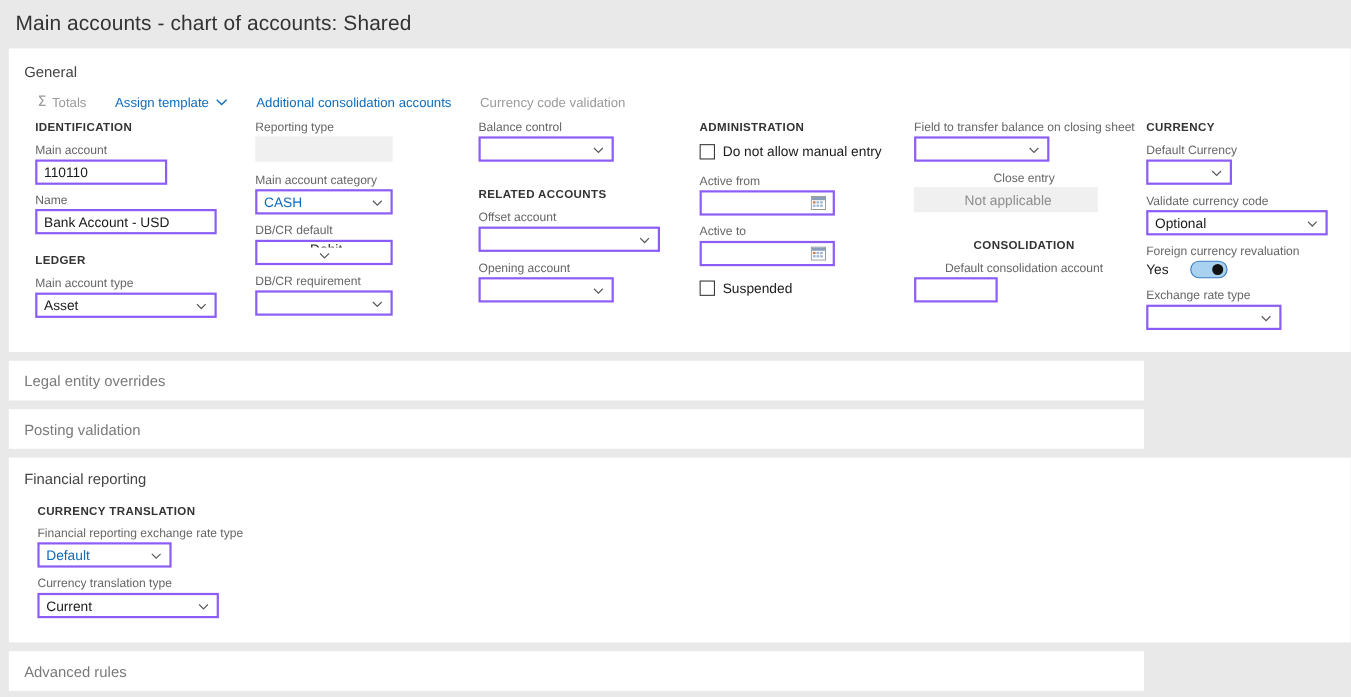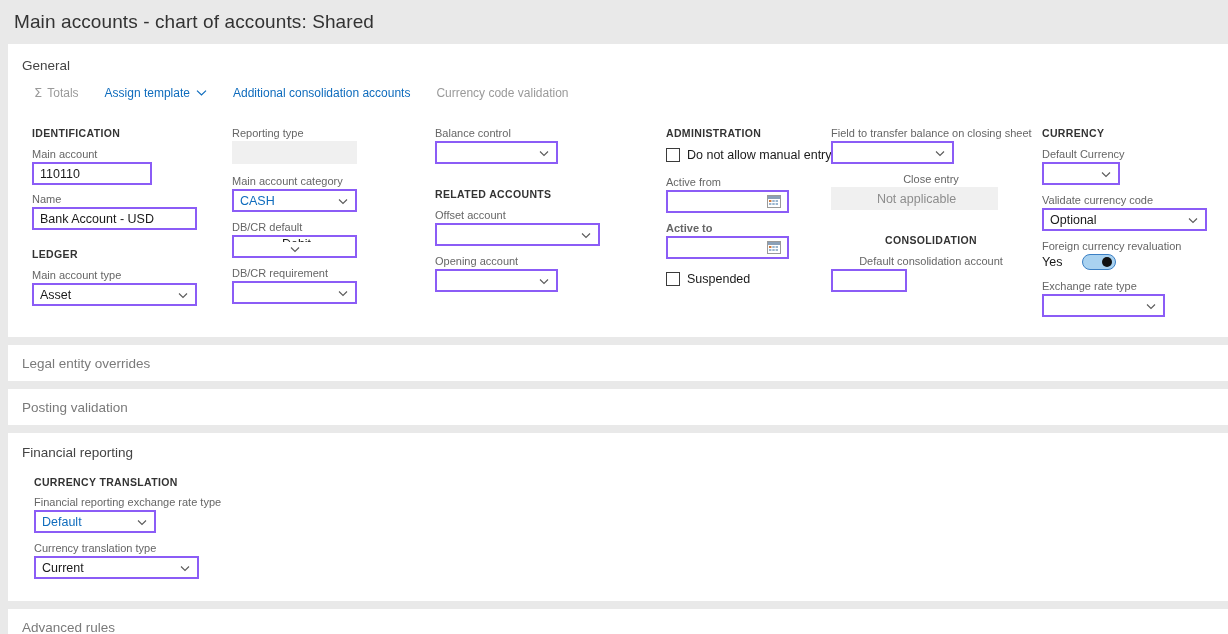--- a/index.html
+++ b/index.html
@@ -41,21 +41,21 @@
   .section-head.expanded { color: #444444; }
   .collapsed-section {
     height: 36px;
     display: flex;
     align-items: center;
     padding-left: 14px;
     font-size: 13.5px;
     color: #7a7a7a;
     background: #ffffff;
     margin: 0 0 8px 8px;
-    width: 1220px;
+    width: 1032px;
     cursor: pointer;
   }
 
   
   .toolbar {
     display: flex;
     align-items: center;
     padding: 12px 0 10px 26px;
     gap: 0px;
   }
@@ -78,21 +78,20 @@
   .tb-chev {
     margin-left: 6px;
     display: inline-block;
   }
 
   
   .form-area {
     position: relative;
     padding: 0 0 18px 0;
     height: 210px;
-    margin-top: 17px;
   }
   .col { position: absolute; top: 0; }
   .grp-head {
     font-size: 10.5px;
     font-weight: bold;
     color: #333333;
     letter-spacing: .35px;
     margin-bottom: 9px;
   }
   .fld { margin-bottom: 8px; }
@@ -321,21 +320,21 @@
           <span class="val"></span>
           <span class="chev">
             <svg width="14" height="14" viewBox="0 0 14 14">
                 <path d="M3 5.5 L7 9.5 L11 5.5" fill="none" stroke="#5a5a5a" stroke-width="1.1"></path>
               </svg>
           </span>
         </div>
       </div>
     </div>
 
-    <div class="col" style="left:658px; width:200px;">
+    <div class="col" style="left:628px; width:200px;">
       <div class="grp-head">ADMINISTRATION</div>
 
       <div class="cbrow">
         <span class="cbox"></span>
         <span class="cblabel">Do not allow manual entry</span>
       </div>
 
       <div class="fld">
         <div class="fld-label">Active from</div>
         <div class="fld-box" style="width:123px;">
@@ -348,21 +347,21 @@
               <rect x="5.3" y="5" width="2.4" height="2" fill="#9bb6cf"></rect>
               <rect x="8.6" y="5" width="2.4" height="2" fill="#9bb6cf"></rect>
               <rect x="2" y="8" width="2.4" height="2" fill="#9bb6cf"></rect>
               <rect x="5.3" y="8" width="2.4" height="2" fill="#9bb6cf"></rect>
               <rect x="8.6" y="8" width="2.4" height="2" fill="#9bb6cf"></rect>
             </svg>
           </span>
         </div>
       </div>
 
-      <div class="fld" style="margin-top:9px;font-weight:bold;">
+      <div class="fld" style="margin-top:9px;">
         <div class="fld-label">Active to</div>
         <div class="fld-box" style="width:123px;">
           <span class="val"></span>
           <span class="cal">
             <svg width="14" height="13" viewBox="0 0 14 13">
               <rect x="0.5" y="0.5" width="13" height="12" fill="#ffffff" stroke="#9a9a9a"></rect>
               <rect x="1" y="1" width="12" height="3" fill="#8aa0b8"></rect>
               <rect x="2" y="5" width="2.4" height="2" fill="#d07a3c"></rect>
               <rect x="5.3" y="5" width="2.4" height="2" fill="#9bb6cf"></rect>
               <rect x="8.6" y="5" width="2.4" height="2" fill="#9bb6cf"></rect>

